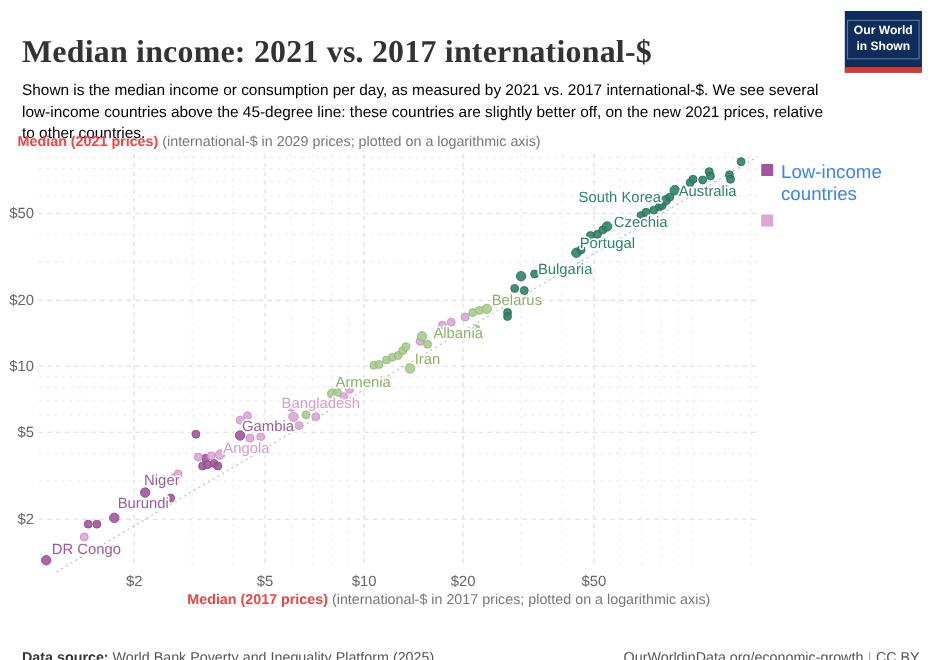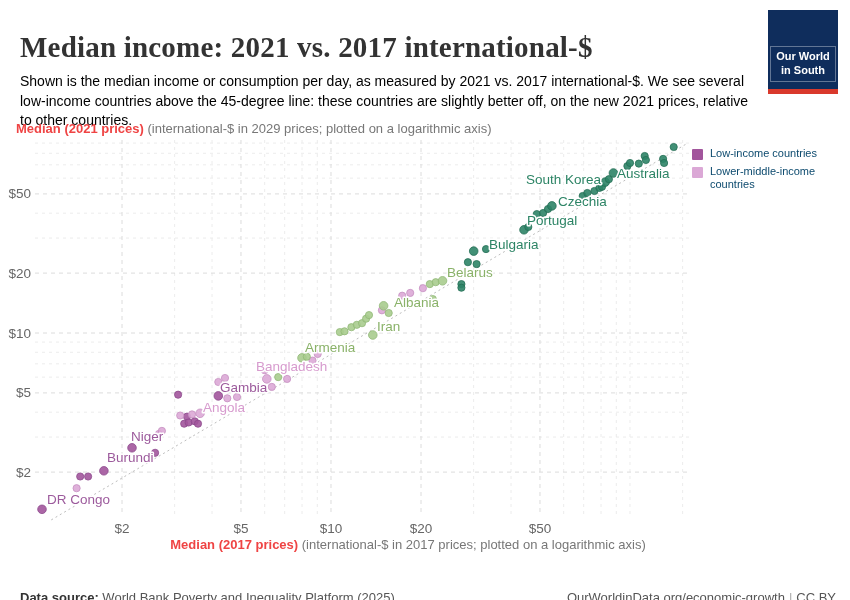--- a/index.html
+++ b/index.html
@@ -1,29 +1,29 @@
 <!DOCTYPE html>
 <html><head>
 <meta charset="utf-8">
 <style>
   html,body{margin:0;padding:0;background:#fff;}
   body{width:850px;height:600px;position:relative;font-family:"Liberation Sans",sans-serif;overflow:hidden;}
   .title{position:absolute;left:20px;top:12px;font-family:"Liberation Serif",serif;font-weight:bold;font-size:29px;color:#333;letter-spacing:.2px;}
   .subtitle{position:absolute;left:20px;top:58px;width:732px;font-size:14px;line-height:1.4;color:#000000;}
   .logo{position:absolute;right:12px;top:10px;width:66px;background:#0f2d5c;color:#fff;text-align:center;
         padding:8px 2px 7px 2px;box-shadow:inset 0 0 0 1px #0f2d5c, inset 0 0 0 0 #fff;border-bottom:5px solid #d9392c;}
-  .logo .inner{border:1px solid rgba(255,255,255,.35);padding:3px 2px;font-size:11px;font-weight:bold;line-height:1.25;margin-top:28px;}
+  .logo .inner{border:1px solid rgba(255,255,255,.35);padding:3px 2px;font-size:11px;font-weight:bold;line-height:1.25;}
   .axis-title{position:absolute;font-size:13px;color:#777;}
   .axis-title b{color:#ef4444;font-weight:bold;}
   #y-axis-title{left:16px;top:121px;}
   #x-axis-title{left:0;top:537px;width:720px;text-align:center;padding-left:48px;}
   #legend{position:absolute;left:692px;top:147px;width:156px;}
   .legend-item{display:flex;align-items:flex-start;margin-bottom:5px;cursor:pointer;}
   .legend-swatch{width:11px;height:11px;border-radius:1px;flex:0 0 11px;margin-top:2px;margin-right:7px;}
-  .legend-label{font-size:11px;line-height:1.2;color:#0c4a6e;}
+  .legend-label{font-size:17px;line-height:1.2;color:#3b82f6;}
   #footer{position:absolute;left:0;right:0;top:587px;height:30px;font-size:13px;color:#555;}
   #footer .left{position:absolute;left:20px;top:3px;}
   #footer .left b{color:#333;}
   #footer .right{position:absolute;right:14px;top:3px;color:#555;text-align:center;}
   #footer .sep{color:#aaa;padding:0 4px;}
   svg#plot{position:absolute;left:0;top:0;pointer-events:none;}
   svg#plot circle{pointer-events:all;cursor:pointer;}
   text{font-family:"Liberation Sans",sans-serif;}
 </style>
 </head>
@@ -170,37 +170,36 @@
     <text x="558" y="206" text-anchor="start" font-size="13.5" fill="#2c8465" stroke="#ffffff" stroke-width="3" paint-order="stroke" stroke-linejoin="round">Czechia</text>
     <text x="601" y="184" text-anchor="end" font-size="13.5" fill="#2c8465" stroke="#ffffff" stroke-width="3" paint-order="stroke" stroke-linejoin="round">South Korea</text>
     <text x="617" y="178" text-anchor="start" font-size="13.5" fill="#2c8465" stroke="#ffffff" stroke-width="3" paint-order="stroke" stroke-linejoin="round">Australia</text>
   </svg>
 
 <h1 class="title">Median income: 2021 vs. 2017 international-$</h1>
 
 <div class="logo">
   <div class="inner">
     <div>Our World</div>
-    <div>in South</div>
+    <div>in Shown</div>
   </div>
 </div>
 
 <p class="subtitle">Shown is the median income or consumption per day, as measured by 2021 vs. 2017 international-$. We see several low-income countries above the 45-degree line: these countries are slightly better off, on the new 2021 prices, relative to other countries.</p>
 
 <div class="axis-title" id="y-axis-title"><b>Median (2021 prices)</b><span> (international-$ in 2029 prices; plotted on a logarithmic axis)</span></div>
 
 <div class="axis-title" id="x-axis-title"><b>Median (2017 prices)</b><span> (international-$ in 2017 prices; plotted on a logarithmic axis)</span></div>
 
 <div id="legend">
     <div class="legend-item">
       <span class="legend-swatch" style="background: rgb(162, 85, 156);"></span>
       <span class="legend-label">Low-income countries</span>
     </div>
     <div class="legend-item">
       <span class="legend-swatch" style="background: rgb(219, 168, 214);"></span>
-      <span class="legend-label">Lower-middle-income countries</span>
     </div>
   </div>
 
 <div id="footer">
   <div class="left"><b>Data source:</b><span> World Bank Poverty and Inequality Platform (2025)</span></div>
   <div class="right"><span>OurWorldinData.org/economic-growth</span><span class="sep">|</span><span>CC BY</span></div>
 </div>
 
 </body></html>

